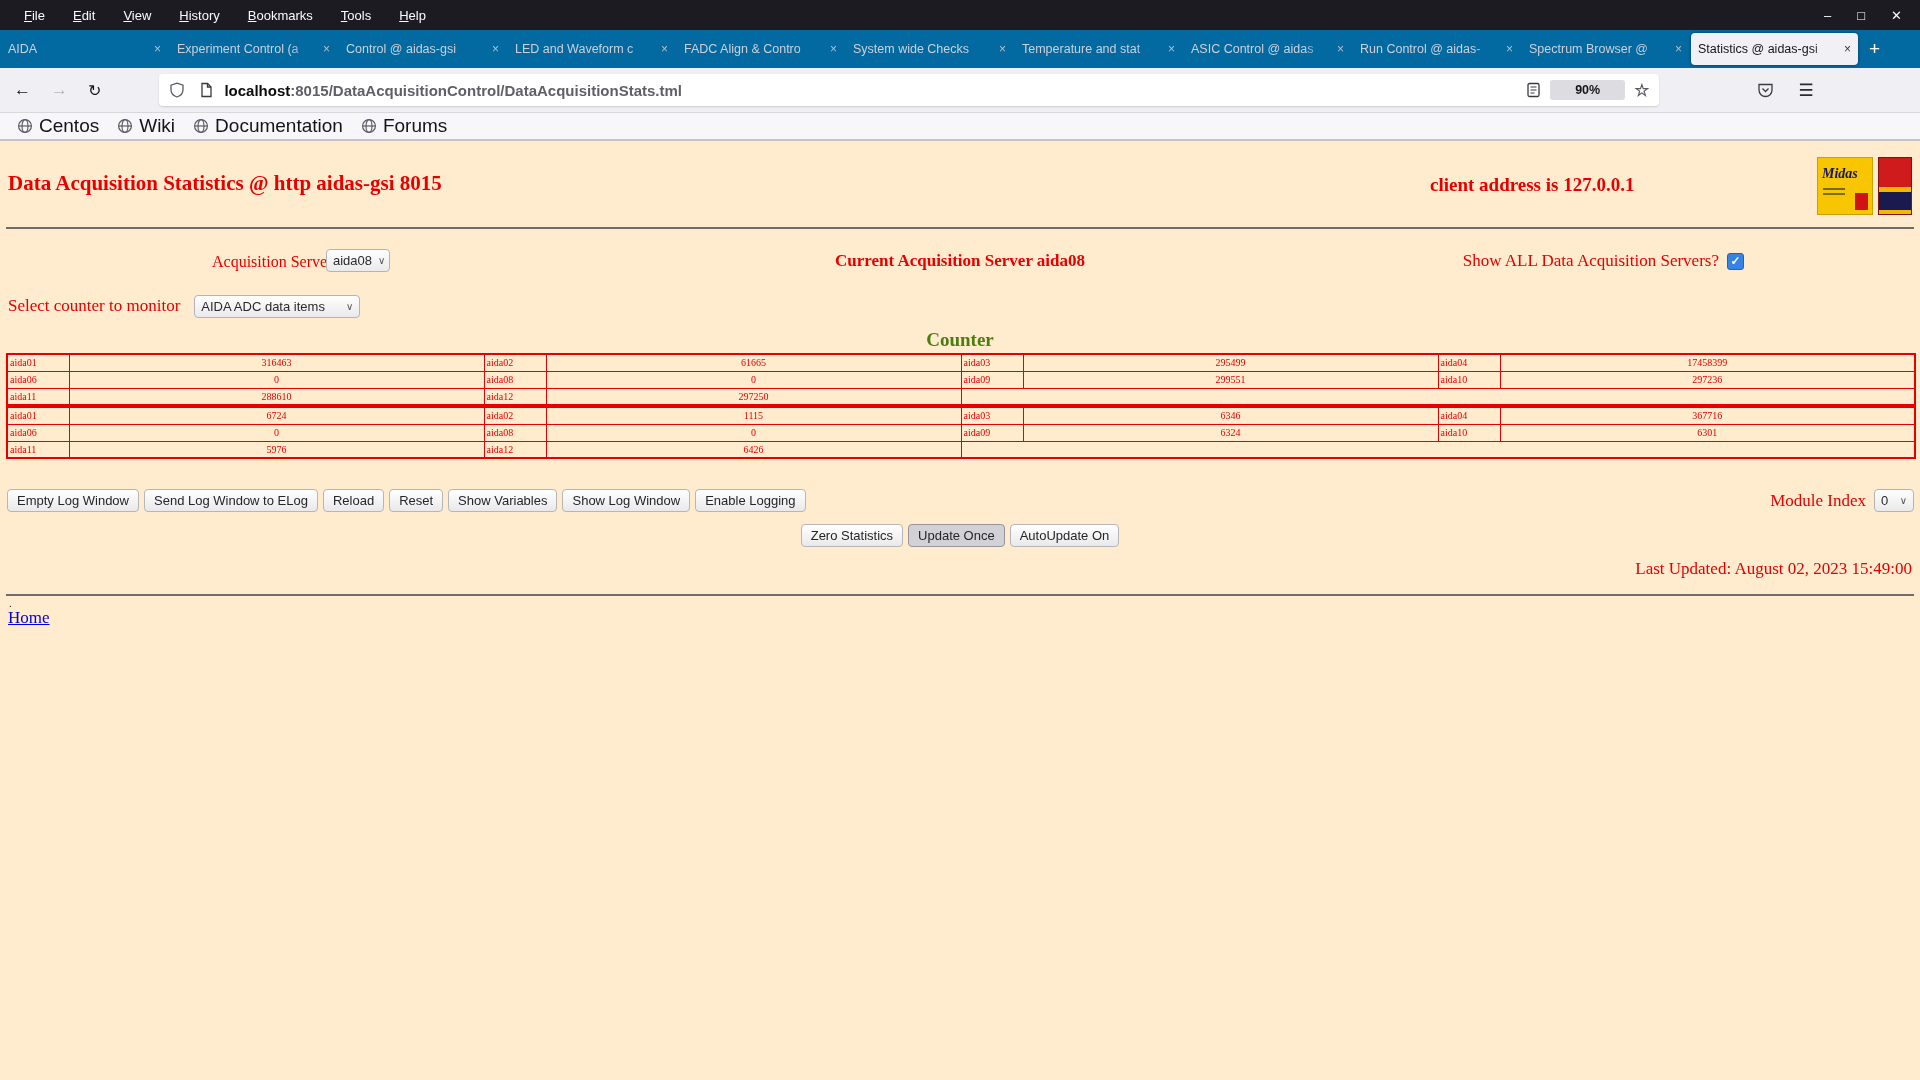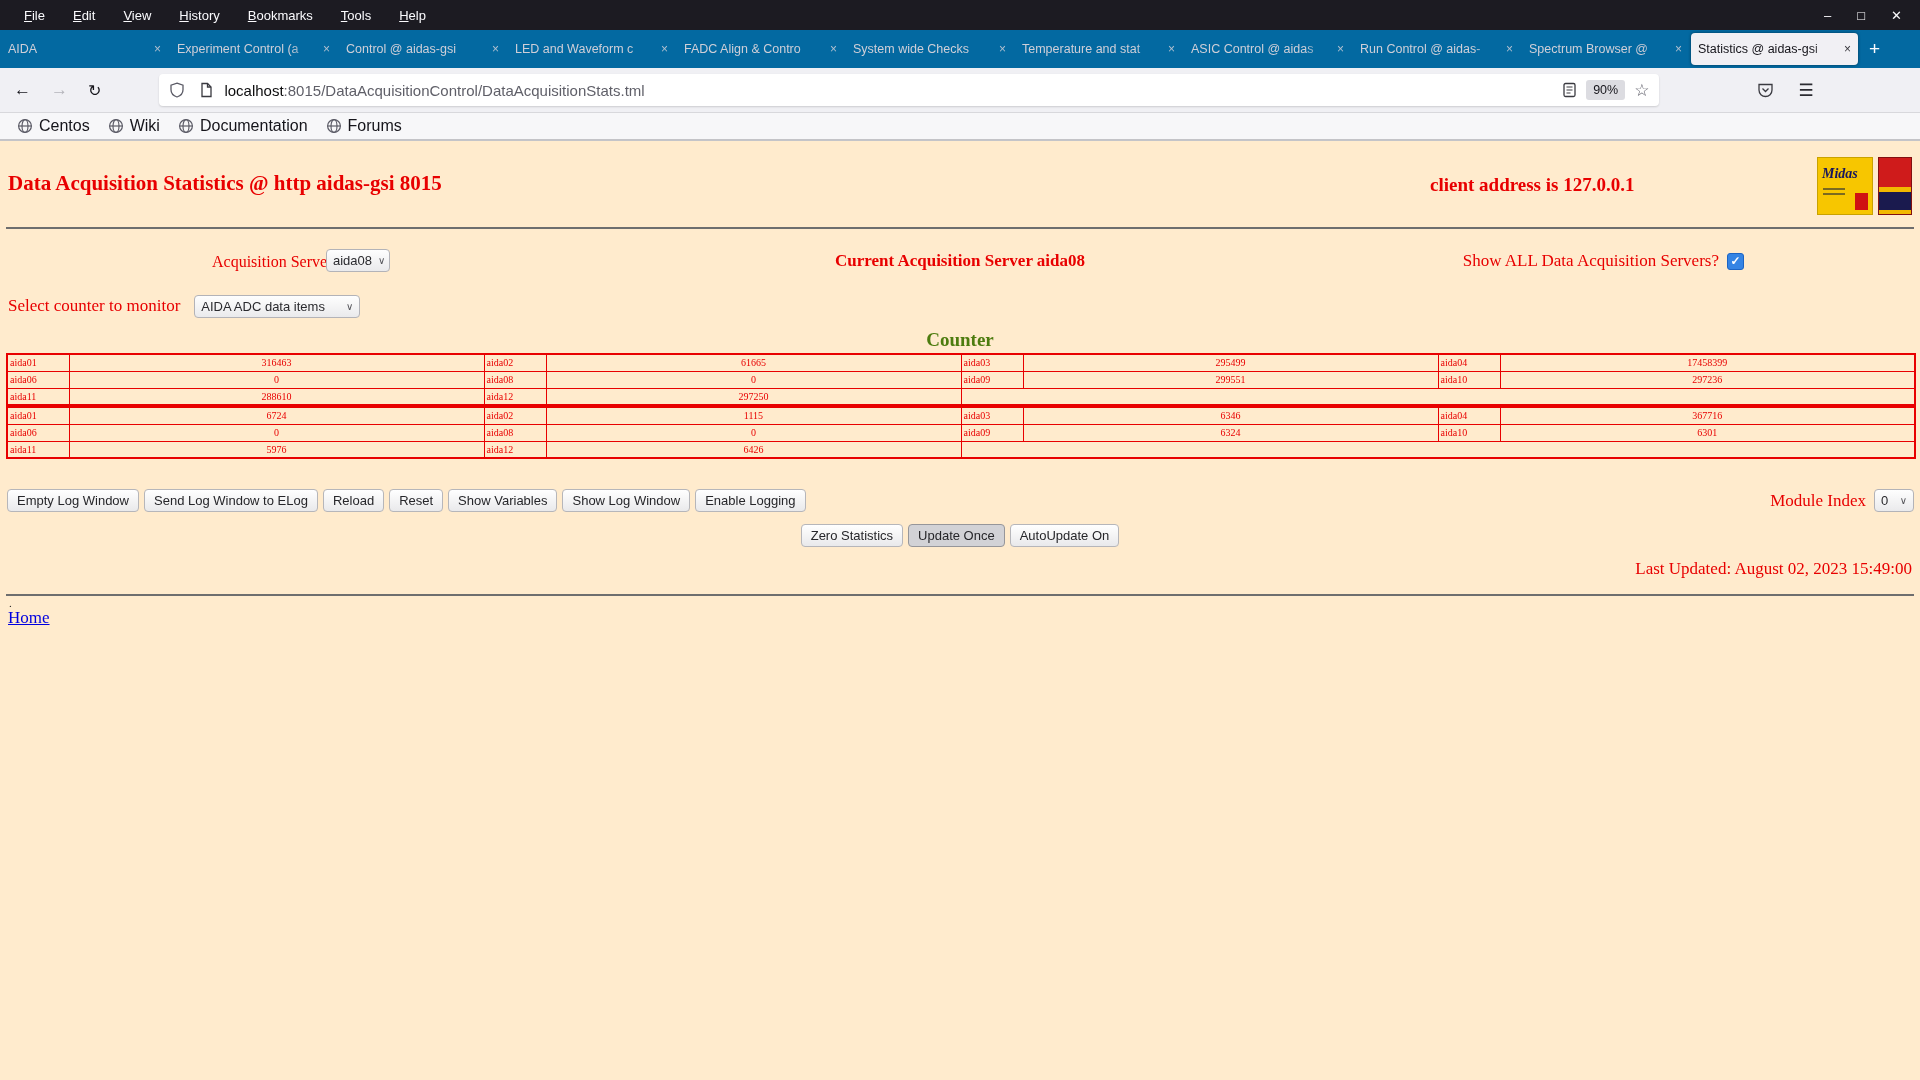--- a/index.html
+++ b/index.html
@@ -27,33 +27,33 @@
   .tab.active { background:#f1f0f4; color:#15141a; box-shadow:0 0 3px rgba(0,0,0,.5); }
   .new-tab { color:#fbfbfe; font-size:19px; margin-left:10px; }
 
   
   .navbar { height:45px; background:#f0f0f4; display:flex; align-items:center; border-bottom:1px solid #d8d8dc; }
   .nav-ic { font-size:17px; color:#15141a; }
   .ic-back { margin-left:14px; }
   .ic-fwd  { margin-left:20px; color:#b4b4ba; }
   .ic-reload { margin-left:20px; font-size:16px; }
   .urlbar { width:1500px; height:32px; margin-left:58px; background:#fff; border-radius:4px;
-            box-shadow:0 1px 2px rgba(0,0,0,.15); display:flex; align-items:center; padding:0 10px; }
+            box-shadow:0 1px 2px rgba(0,0,0,.15); display:flex; align-items:center; padding:0 10px;font-weight:bold; }
   .url-text { margin-left:10px; font-size:15px; color:#5f5f68; flex:1; white-space:nowrap; overflow:hidden; }
   .url-host { color:#0c0c0d; }
-  .zoom-chip { background:#dcdce1; border-radius:3px; font-size:12.5px; padding:3px 7px; color:#15141a; margin:0 9px; }
+  .zoom-chip { background:#dcdce1; border-radius:3px; font-size:12.5px; padding:3px 25px; color:#15141a; margin:0 9px; }
   .ic-star { font-size:17px; color:#5b5b66; }
   .ic-pocket { margin-left:98px; }
   .ic-burger { margin-left:24px; font-size:17px; color:#2b2b31; }
   svg.lineic { display:block; }
 
   
   .bookmarksbar { height:28px; background:#f7f7f9; display:flex; align-items:center; padding-left:8px;
                   border-bottom:2px solid #c4c4c8; }
-  .bookmark { display:flex; align-items:center; gap:6px; padding:0 9px; font-size:16px; color:#15141a; }
+  .bookmark { display:flex; align-items:center; gap:6px; padding:0 9px; font-size:19px; color:#15141a; }
 
   
   .page { background:#ffebcd; height:939px; font-family:"Liberation Serif", serif; position:relative; }
   .red { color:#e80000; }
 
   .page-header { position:relative; height:86px; }
   .page-title { position:absolute; left:8px; top:30px; margin:0; font-size:21px; font-weight:bold; color:#e80000; }
   .client-addr { position:absolute; left:1430px; top:33px; font-size:19px; font-weight:bold; color:#e80000; }
   .logos { position:absolute; right:8px; top:16px; display:flex; gap:5px;border-radius:28px; }
   .midas-logo { width:56px; height:58px; background:#f7c600; border:1px solid #c9a200; position:relative; }

